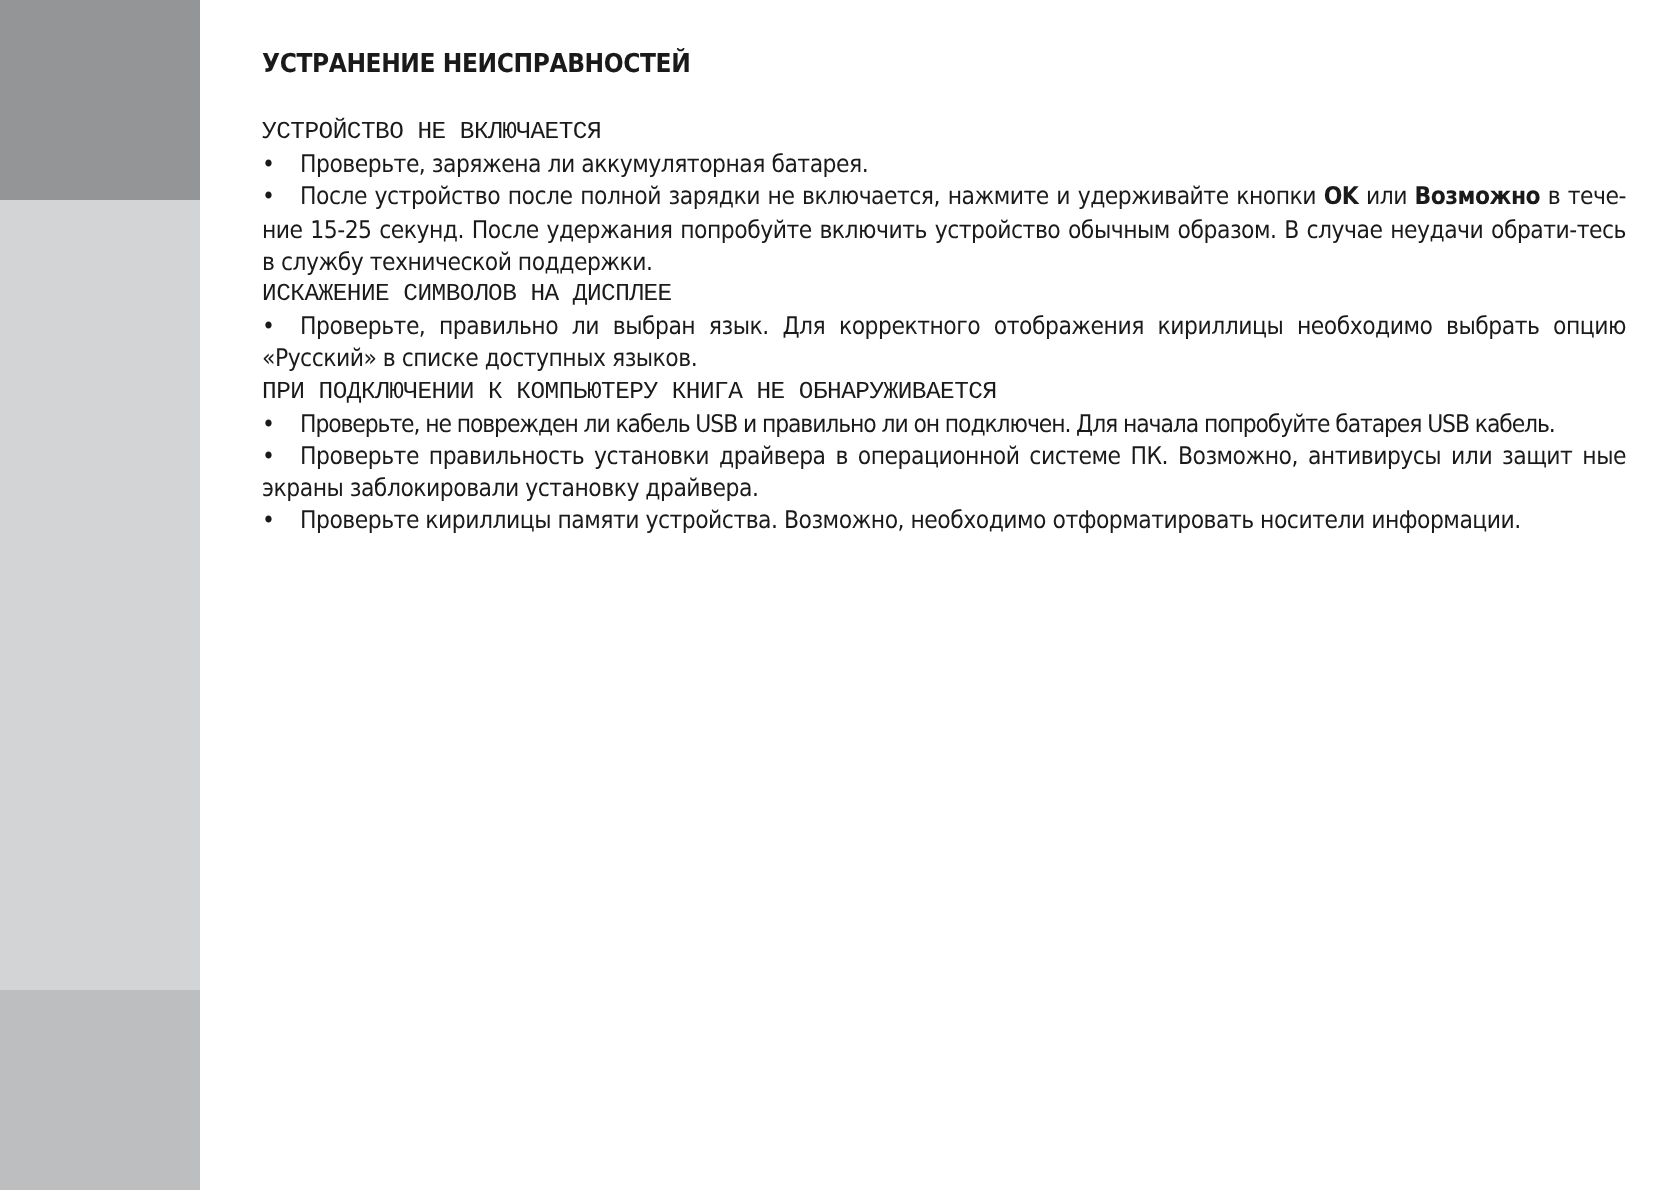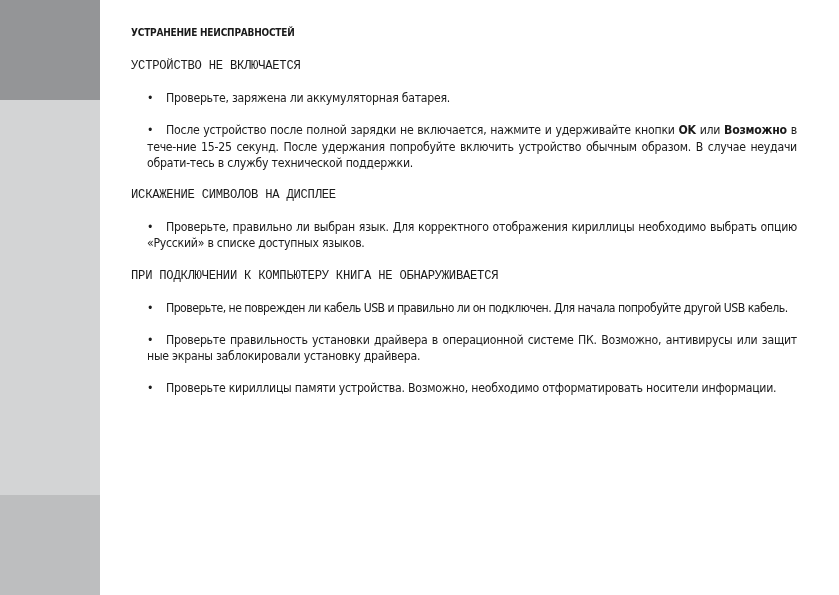--- a/index.html
+++ b/index.html
@@ -13,26 +13,26 @@
     .band { position: absolute; left: 0; width: 100px; }
     .band-top { top: 0; height: 100px; background: #949597; }
     .band-mid { top: 100px; height: 395px; background: #d3d4d5; }
     .band-bot { top: 495px; height: 100px; background: #bdbebf; }
 
     .content {
       position: absolute; left: 131px; top: 24px; width: 682px;
       font-size: 12.2px; line-height: 16.2px; letter-spacing: -0.25px;
     }
     .title {
-      font-weight: bold; font-size: 10px; margin: 0 0 16px 0; line-height: 18px;
+      font-weight: bold; font-size: 13px; margin: 0 0 16px 0; line-height: 18px;
       letter-spacing: -0.2px;
     }
     .section { margin: 0; }
     .sec-head { margin: 0; font-weight: normal; text-transform: uppercase; font-family: Liberation Mono, monospace; }
-    .item { margin: 16px; text-align: justify; text-align-last: left; }
+    .item { margin: 0; text-align: justify; text-align-last: left; }
     .item .bullet { display: inline-block; width: 19px; }
     .item.tight { letter-spacing: -0.55px; }
     b { font-weight: bold; }
   </style>
 </head>
 <body>
 
 <div class="sidebar">
   <div class="band band-top"></div>
   <div class="band band-mid"></div>
@@ -48,17 +48,17 @@
     <p class="item"><span class="bullet">•</span><span>После устройство после полной зарядки не включается, нажмите и удерживайте кнопки </span><b>OK</b><span> или </span><b>Возможно</b><span> в тече-ние 15-25 секунд. После удержания попробуйте включить устройство обычным образом. В случае неудачи обрати-тесь в службу технической поддержки.</span></p>
   </div>
 
   <div class="section">
     <p class="sec-head">ИСКАЖЕНИЕ СИМВОЛОВ НА ДИСПЛЕЕ</p>
     <p class="item"><span class="bullet">•</span><span>Проверьте, правильно ли выбран язык. Для корректного отображения кириллицы необходимо выбрать опцию «Русский» в списке доступных языков.</span></p>
   </div>
 
   <div class="section">
     <p class="sec-head">ПРИ ПОДКЛЮЧЕНИИ К КОМПЬЮТЕРУ КНИГА НЕ ОБНАРУЖИВАЕТСЯ</p>
-    <p class="item tight"><span class="bullet">•</span><span>Проверьте, не поврежден ли кабель USB и правильно ли он подключен. Для начала попробуйте другой USB кабель.</span></p>
+    <p class="item tight"><span class="bullet">•</span><span>Проверьте, не поврежден ли кабель USB и правильно ли он подключен. Для начала попробуйте батарея USB кабель.</span></p>
     <p class="item"><span class="bullet">•</span><span>Проверьте правильность установки драйвера в операционной системе ПК. Возможно, антивирусы или защит ные экраны заблокировали установку драйвера.</span></p>
     <p class="item"><span class="bullet">•</span><span>Проверьте кириллицы памяти устройства. Возможно, необходимо отформатировать носители информации.</span></p>
   </div>
 </div>
 
 </body></html>

